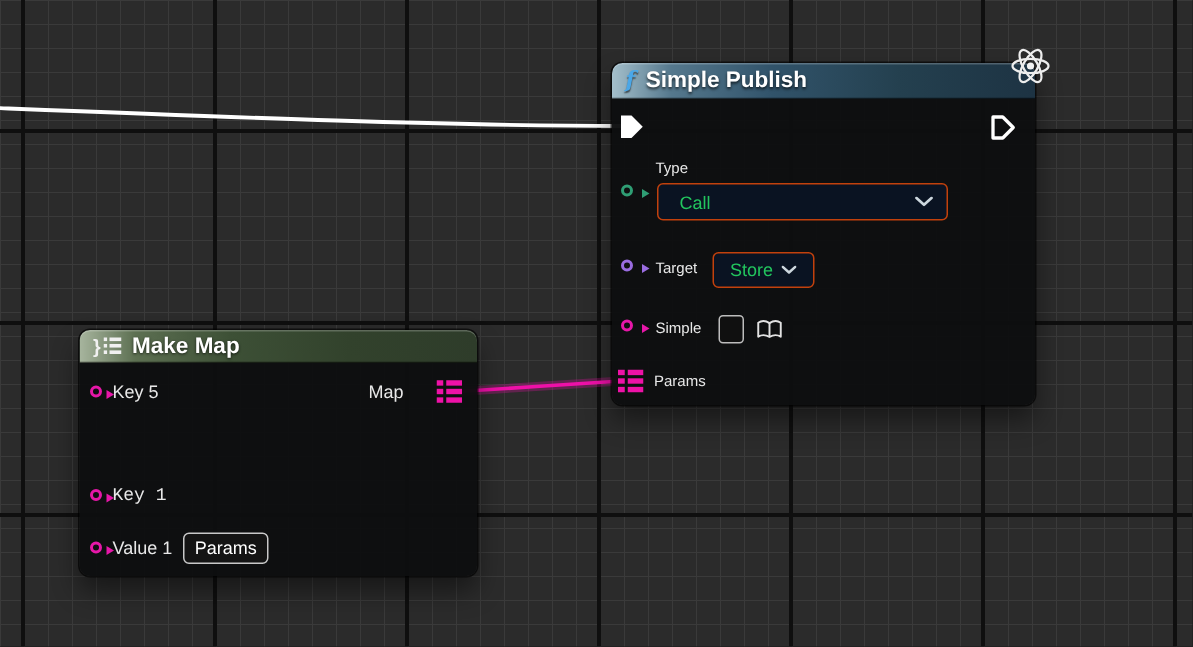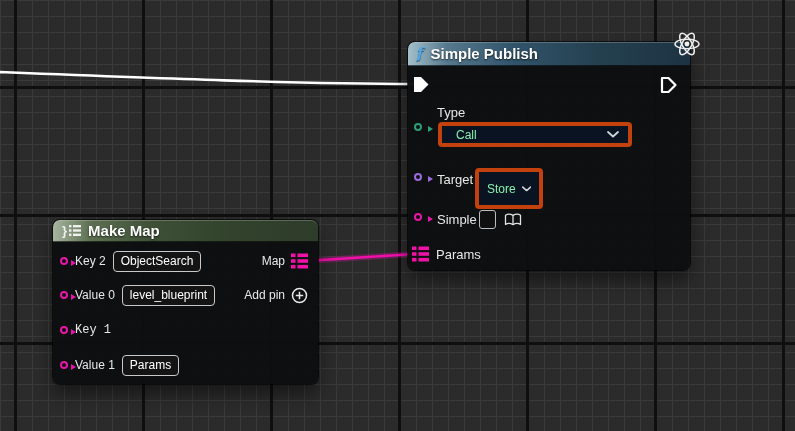--- a/index.html
+++ b/index.html
@@ -27,45 +27,45 @@
     border-bottom:1px solid rgba(0,0,0,0.6);
     box-shadow:inset 0 1px 0 rgba(255,255,255,0.22);
   }
   .hdr-blue  { height:24px; background:linear-gradient(to right,#a4bfcb 0%, #55788d 14%, #31536a 38%, #24404f 68%, #1d3343 100%); }
   .hdr-green { height:22px; background:linear-gradient(to right,#a7b59e 0%, #5d7052 14%, #3d5036 38%, #32422c 68%, #2e3c2a 100%); }
   .ttl { color:#ffffff; font-size:15px; font-weight:bold; text-shadow:0 1px 2px rgba(0,0,0,0.7); white-space:nowrap; }
   .ficon { color:#4aa7e8; font-family:"DejaVu Serif", serif; font-style:italic; font-weight:bold; font-size:15px; line-height:1; text-shadow:0 1px 1px rgba(0,0,0,0.6); }
   .mapicon { display:flex; align-items:center; gap:2px; }
   .mapicon .brace { color:#f0f0f0; font-weight:bold; font-size:13px; line-height:1; }
 
-  .lbl { position:absolute; color:#e8e8e8; font-size:13px; line-height:14px; white-space:nowrap; }
+  .lbl { position:absolute; color:#e8e8e8; font-size:10px; line-height:14px; white-space:nowrap; }
 
   .pinc { position:absolute; width:8px; height:8px; border-radius:50%; border:2.5px solid var(--c); background:transparent; }
   .pinc::after { content:""; position:absolute; left:11.5px; top:0.5px;
     border-left:5px solid var(--c); border-top:3.5px solid transparent; border-bottom:3.5px solid transparent; }
   .pin-green  { --c:#2f9e74; }
   .pin-purple { --c:#9a6ce0; }
   .pin-magenta{ --c:#e617a8; }
 
   .pins { width:8px; height:8px; border-radius:50%; border:2.5px solid #e617a8; position:relative; flex:0 0 auto; }
   .pins::after { content:""; position:absolute; left:9px; top:0.5px;
     border-left:5px solid #e617a8; border-top:3.5px solid transparent; border-bottom:3.5px solid transparent; }
 
   .dd { position:absolute; display:flex; align-items:center; justify-content:space-between;
-    background:#0a1322; border:4px solid #c2410c; border-radius:4px; color:#86efac; font-size:12px; padding:0 9px; }
+    background:#0a1322; border:1px solid #c2410c; border-radius:4px; color:#22c55e; font-size:12px; padding:0 9px; }
   .dd .ddv { white-space:nowrap; }
 
   .tbox { background:#141414; border:1px solid #c9c9c9; border-radius:4px;
     color:#ffffff; font-size:12px; line-height:17px; padding:1px 7px; white-space:nowrap; }
   .method-box { position:absolute; width:17px; height:19px; background:#101010; border:1px solid #bdbdbd; border-radius:3px; }
 
   .mrow { position:absolute; left:7px; right:8px; height:22px; display:flex; align-items:center; }
   .mrow .lblf { color:#e8e8e8; font-size:12px; margin-left:7px; white-space:nowrap; }
   .mrow .tbox { margin-left:7px; }
-  .rgt { position:absolute; right:2px; top:0; bottom:0; display:flex; align-items:center; gap:6px; }
+  .rgt { position:absolute; right:2px; top:0; bottom:0; display:flex; align-items:center; gap:22px; }
   .rgt .lblf { margin-left:0; }
 
   .abs { position:absolute; }
   .atom { position:absolute; left:671px; top:30px; z-index:3; }
 </style>
 </head>
 <body>
 
 <div class="canvas">
 
@@ -93,21 +93,21 @@
     <span class="lbl" style="left:29px; top:64px;">Type</span>
     <div class="dd" style="left:30px; top:80px; width:194px; height:25px;">
       <span class="ddv" style="padding-left:5px;">Call</span>
       <svg width="12" height="7" viewBox="0 0 12 7">
         <polyline points="1,1 6,5.5 11,1" fill="none" stroke="#cdd7de" stroke-width="1.8" stroke-linecap="round" stroke-linejoin="round"></polyline>
       </svg>
     </div>
 
     <span class="pinc pin-purple" style="left:6px; top:131px;"></span>
     <span class="lbl" style="left:29px; top:131px;">Target</span>
-    <div class="dd" style="left:67px; top:126px; width:68px; height:41px; padding:0 8px; gap:6px; justify-content:center;">
+    <div class="dd" style="left:67px; top:126px; width:68px; height:24px; padding:0 8px; gap:6px; justify-content:center;">
       <span class="ddv">Store</span>
       <svg width="10" height="6" viewBox="0 0 12 7">
         <polyline points="1,1 6,5.5 11,1" fill="none" stroke="#cdd7de" stroke-width="2" stroke-linecap="round" stroke-linejoin="round"></polyline>
       </svg>
     </div>
 
     <span class="pinc pin-magenta" style="left:6px; top:171px;"></span>
     <span class="lbl" style="left:29px; top:171px;">Simple</span>
     <span class="method-box" style="left:71px; top:168px;"></span>
     <svg class="abs" style="left:96px; top:171px;" width="18" height="13" viewBox="0 0 18 13">
@@ -151,50 +151,36 @@
             <rect x="0" y="9.6" width="2.4" height="2.4"></rect>
               <rect x="4" y="9.6" width="8" height="2.4"></rect>
           </g>
         </svg>
       </span>
       <span class="ttl">Make Map</span>
     </div>
 
     <div class="mrow" style="top:30px;">
       <span class="pins"></span>
-      <span class="lblf">Key 2</span>
-      <span class="tbox">ObjectSearch</span>
+      <span class="lblf">Key 5</span>
       <span class="rgt">
         <span class="lblf">Map</span>
         <svg width="17" height="16" viewBox="0 0 17 16">
           <g fill="#ee12a7">
             <rect x="0" y="0.5" width="4.5" height="3.6"></rect>
               <rect x="6.5" y="0.5" width="10.5" height="3.6"></rect>
             <rect x="0" y="6.2" width="4.5" height="3.6"></rect>
               <rect x="6.5" y="6.2" width="10.5" height="3.6"></rect>
             <rect x="0" y="11.9" width="4.5" height="3.6"></rect>
               <rect x="6.5" y="11.9" width="10.5" height="3.6"></rect>
           </g>
         </svg>
       </span>
     </div>
 
-    <div class="mrow" style="top:64px;">
-      <span class="pins"></span>
-      <span class="lblf">Value 0</span>
-      <span class="tbox">level_blueprint</span>
-      <span class="rgt">
-        <span class="lblf">Add pin</span>
-        <svg width="17" height="17" viewBox="0 0 17 17">
-          <circle cx="8.5" cy="8.5" r="7" fill="none" stroke="#e8e8e8" stroke-width="1.5"></circle>
-          <line x1="8.5" y1="4.8" x2="8.5" y2="12.2" stroke="#e8e8e8" stroke-width="1.5"></line>
-          <line x1="4.8" y1="8.5" x2="12.2" y2="8.5" stroke="#e8e8e8" stroke-width="1.5"></line>
-        </svg>
-      </span>
-    </div>
 
     <div class="mrow" style="top:99px;font-family:Liberation Mono, monospace;">
       <span class="pins"></span>
       <span class="lblf">Key 1</span>
     </div>
 
     <div class="mrow" style="top:134px;">
       <span class="pins"></span>
       <span class="lblf">Value 1</span>
       <span class="tbox">Params</span>

